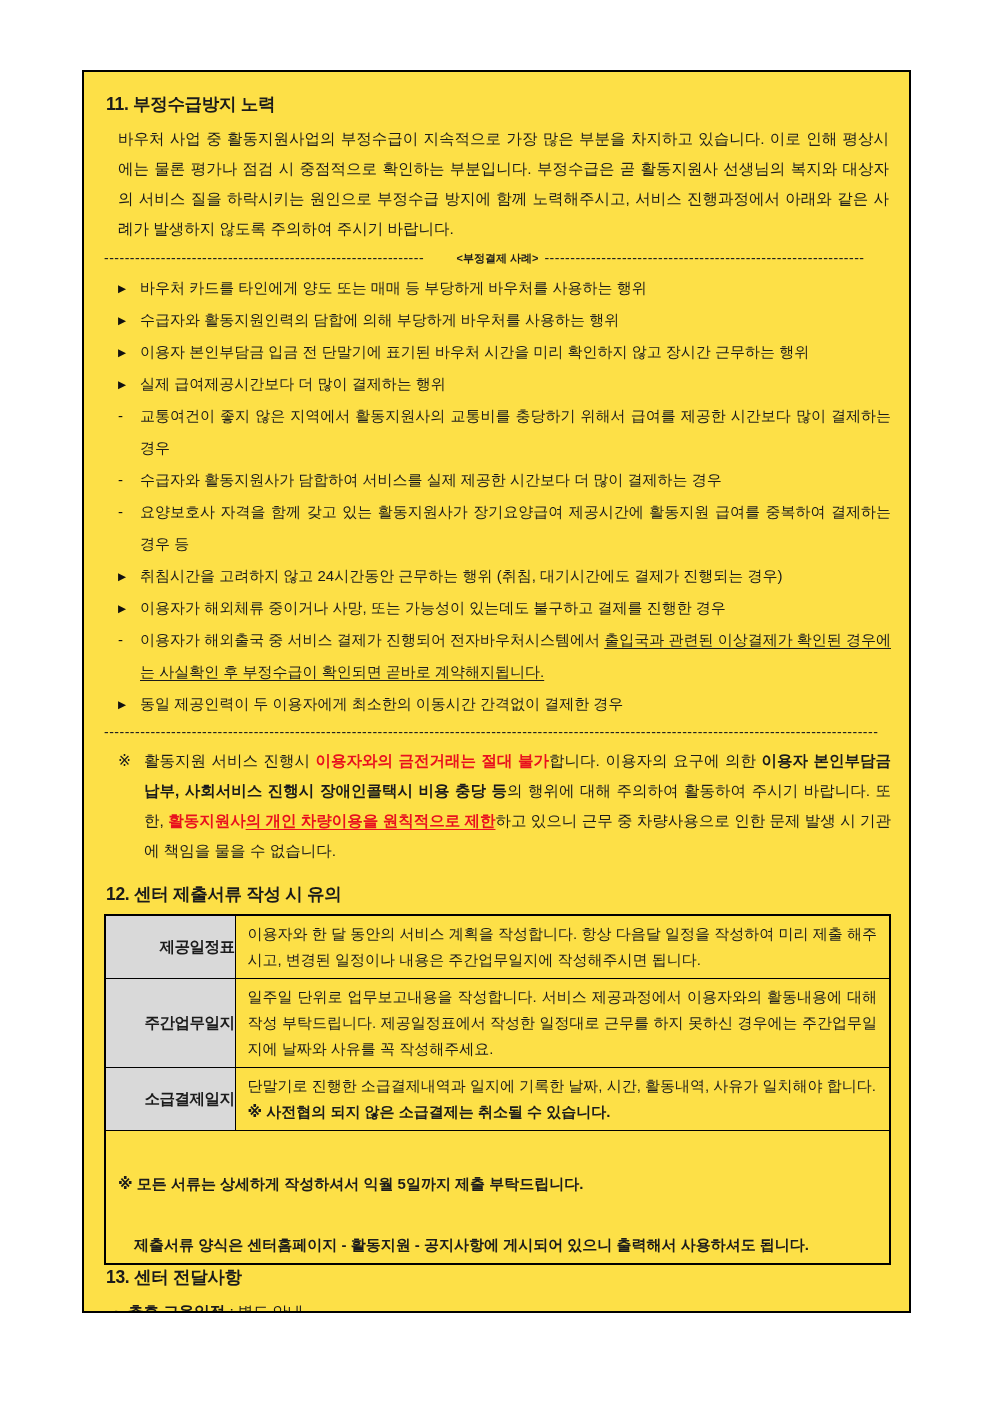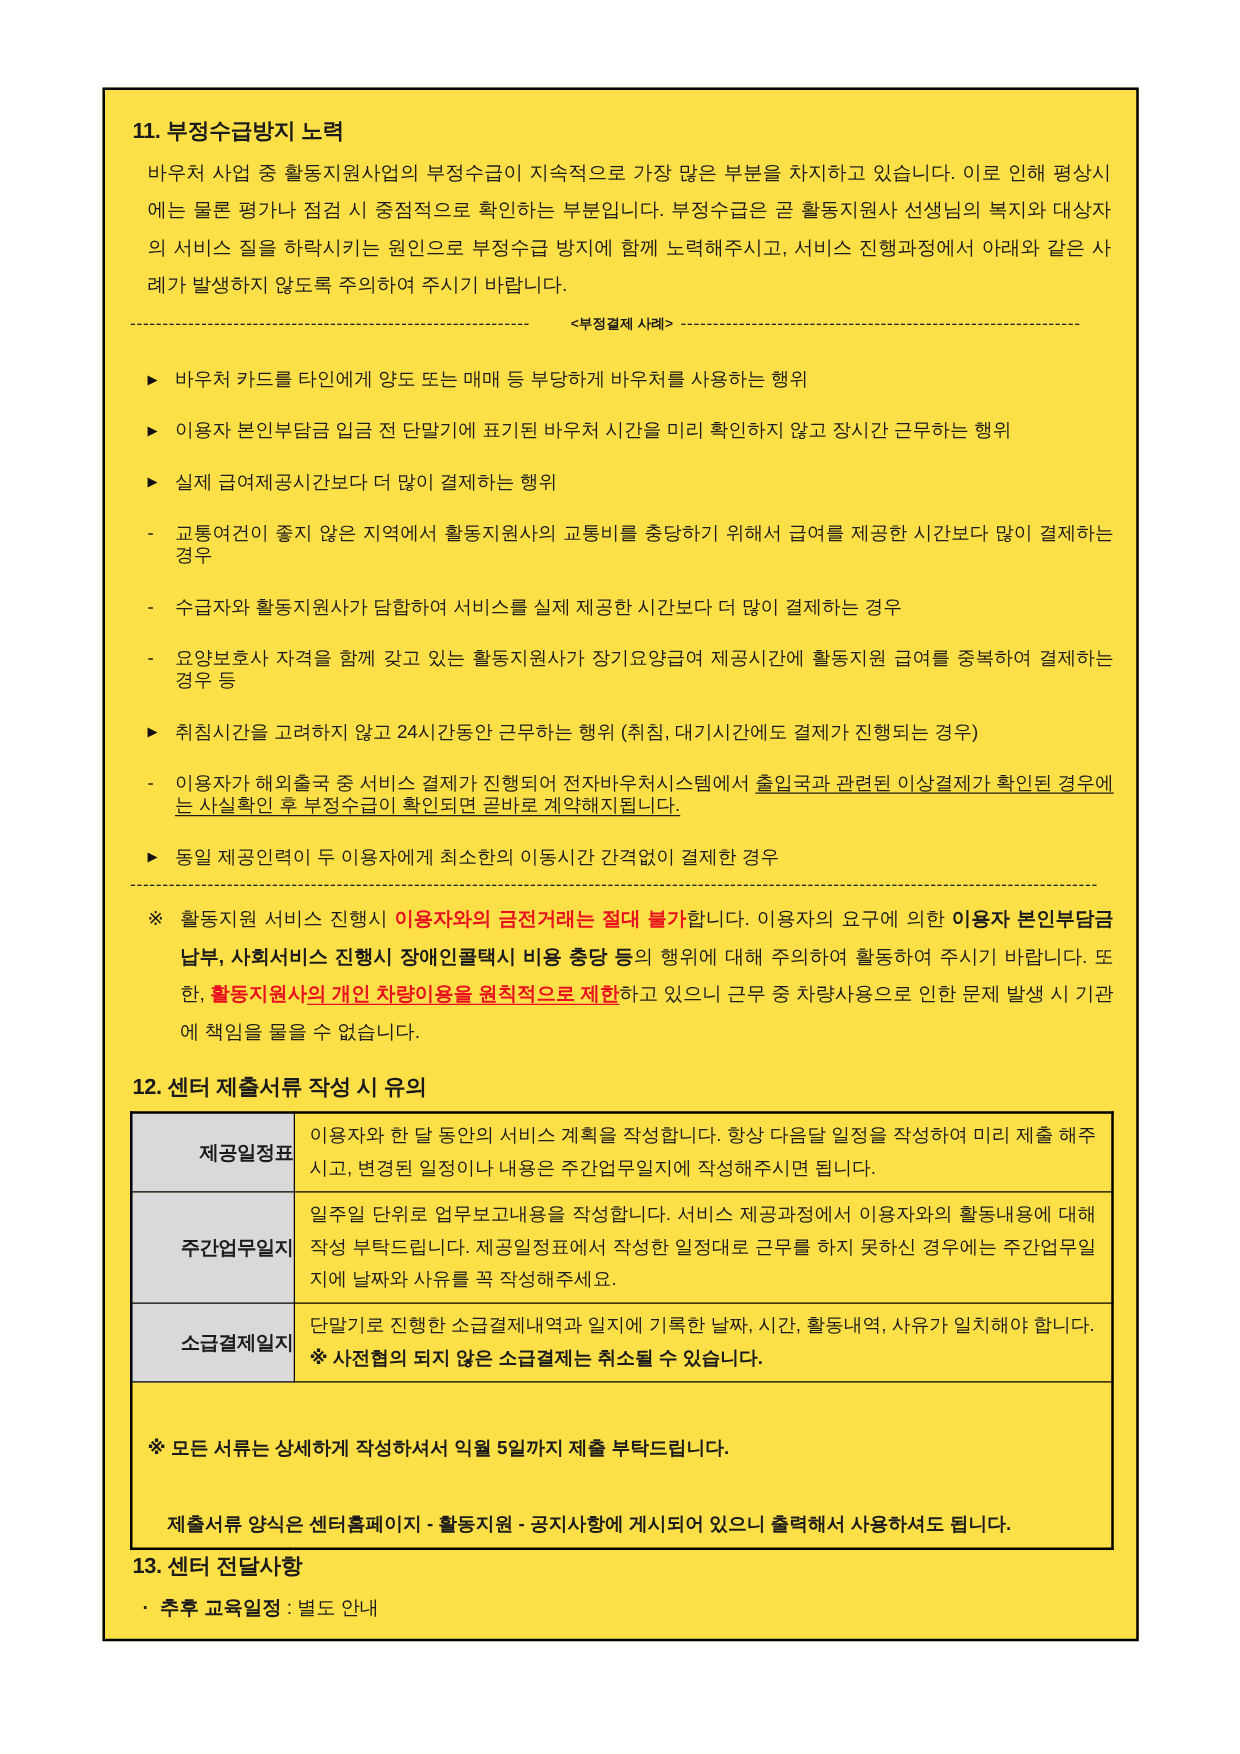--- a/index.html
+++ b/index.html
@@ -21,21 +21,21 @@
   }
   h2.sec-title{font-size:17.5px;font-weight:bold;letter-spacing:-0.3px;margin:0 0 8px 2px;}
   .just{text-align:justify;word-break:break-all;}
   .intro{font-size:15.5px;line-height:30px;padding:0 2px 0 14px;margin-bottom:4px;}
   
   .sep{display:flex;align-items:center;font-size:14px;white-space:nowrap;margin:6px 0 4px 0;}
   .sep .dash{flex:1;overflow:hidden;letter-spacing:0.5px;color:#222;}
   .sep .sep-label{font-weight:bold;font-size:11px;padding:0 6px;flex:0 0 auto;}
   
   .cases{padding:2px 0 0 14px;}
-  .case{font-size:15px;line-height:18px;padding-left:22px;text-indent:-22px;text-align:justify;word-break:break-all;margin-top:23px;}
+  .case{font-size:15px;line-height:32px;padding-left:22px;text-indent:-22px;text-align:justify;word-break:break-all;}
   .case-marker{display:inline-block;width:22px;text-indent:0;font-size:10.5px;vertical-align:1px;color:#111;}
   .case-marker.dash-m{font-size:15px;vertical-align:0;}
   .case-paren{padding-left:4px;text-indent:18px;}
   .dashline{white-space:nowrap;overflow:hidden;font-size:14px;letter-spacing:0.5px;color:#222;line-height:20px;margin:2px 0 4px 0;}
   .notice{font-size:15.5px;line-height:30px;padding-left:40px;text-indent:-26px;text-align:justify;word-break:break-all;margin-bottom:16px;}
   .notice-marker{display:inline-block;width:26px;text-indent:0;}
   .seg-b{font-weight:bold;}
   .seg-r{color:var(--red);font-weight:bold;}
   .seg-u{text-decoration:underline;text-underline-offset:3px;}
   
@@ -69,20 +69,23 @@
       <span class="dash">--------------------------------------------------------------</span>
       <span class="sep-label">&lt;부정결제 사례&gt;</span>
       <span class="dash">--------------------------------------------------------------</span>
     </div>
 
     <div class="cases" id="cases">
   <div class="case">
     <span class="case-marker">▶</span><span class="case-text"><span>바우처 카드를 타인에게 양도 또는 매매 등 부당하게 바우처를 사용하는 행위</span></span>
   </div>
 
+  <div class="case">
+    <span class="case-marker">▶</span><span class="case-text"><span>수급자와 활동지원인력의 담합에 의해 부당하게 바우처를 사용하는 행위</span></span>
+  </div>
 
 
 
   <div class="case">
     <span class="case-marker">▶</span><span class="case-text"><span>이용자 본인부담금 입금 전 단말기에 표기된 바우처 시간을 미리 확인하지 않고 장시간 근무하는 행위</span></span>
   </div>
 
   <div class="case">
     <span class="case-marker">▶</span><span class="case-text"><span>실제 급여제공시간보다 더 많이 결제하는 행위</span></span>
   </div>
@@ -96,20 +99,23 @@
   </div>
 
   <div class="case">
     <span class="case-marker dash-m">-</span><span class="case-text"><span>요양보호사 자격을 함께 갖고 있는 활동지원사가 장기요양급여 제공시간에 활동지원 급여를 중복하여 결제하는 경우 등</span></span>
   </div>
 
   <div class="case">
     <span class="case-marker">▶</span><span class="case-text"><span>취침시간을 고려하지 않고 24시간동안 근무하는 행위 (취침, 대기시간에도 결제가 진행되는 경우)</span></span>
   </div>
 
+  <div class="case">
+    <span class="case-marker">▶</span><span class="case-text"><span>이용자가 해외체류 중이거나 사망, 또는 가능성이 있는데도 불구하고 결제를 진행한 경우</span></span>
+  </div>
 
   <div class="case">
     <span class="case-marker dash-m">-</span><span class="case-text"><span>이용자가 해외출국 중 서비스 결제가 진행되어 전자바우처시스템에서 </span><span class="seg-u">출입국과 관련된 이상결제가 확인된 경우에는 사실확인 후 부정수급이 확인되면 곧바로 계약해지됩니다.</span></span>
   </div>
 
   <div class="case">
     <span class="case-marker">▶</span><span class="case-text"><span>동일 제공인력이 두 이용자에게 최소한의 이동시간 간격없이 결제한 경우</span></span>
   </div>
 </div>
 

